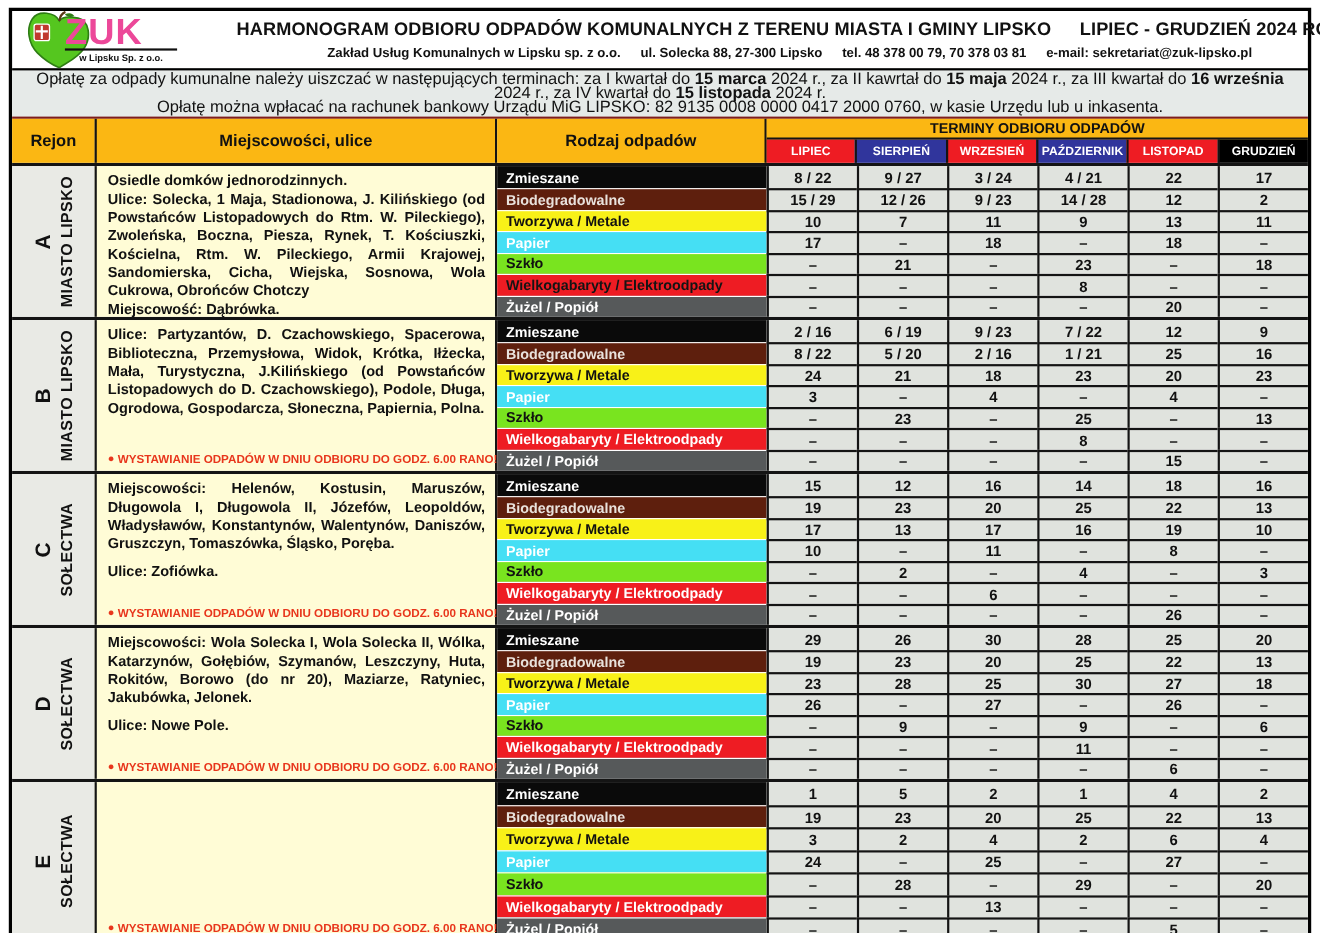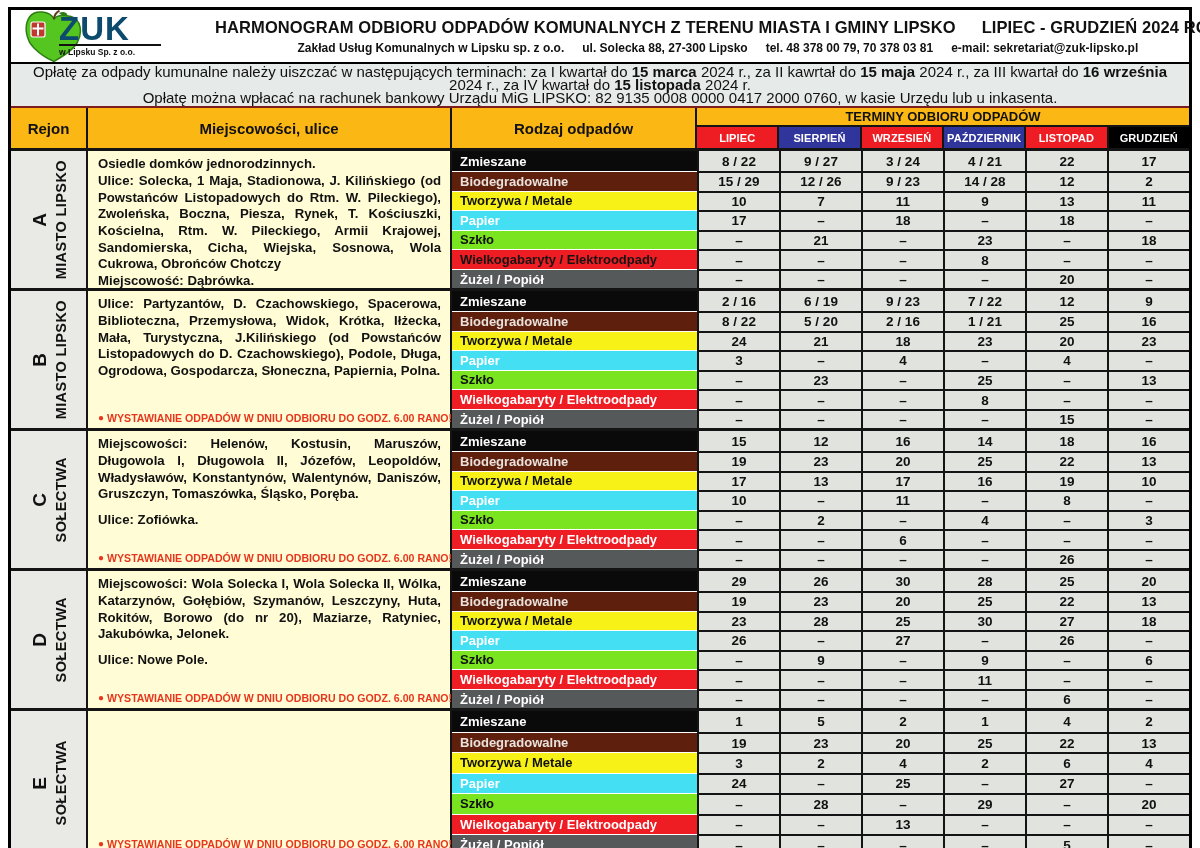--- a/index.html
+++ b/index.html
@@ -4,22 +4,22 @@
 <style>
   * { box-sizing: border-box; margin: 0; padding: 0; }
   body { background: #fff; font-family: "Liberation Sans", sans-serif; color: #111; }
   .sheet { width: 1184px; margin: 7px auto; border: 3px solid #000; border-bottom-width: 5px; background: #fff; }
 
   
   .hdr { display: flex; align-items: center; height: 52px; padding: 2px 10px 2px 14px; }
   .logo { width: 190px; position: relative; height: 48px; flex: 0 0 auto; }
   .logo svg { position: absolute; left: 0; top: -2px; }
   .logo-txt { position: absolute; left: 34px; top: 2px; }
-  .logo-zuk { font-size: 33px; font-weight: 900; letter-spacing: 1px; line-height: 30px; color: #0c4a6e; }
-  .logo-sub { border-top: 2px solid #111; font-size: 8.5px; font-weight: 700; text-align: left; padding-top: 1px; width: 102px; }
+  .logo-zuk { font-size: 33px; font-weight: 900; letter-spacing: 1px; line-height: 30px; color: #ec4899; }
+  .logo-sub { border-top: 2px solid #111; font-size: 8.5px; font-weight: 700; text-align: center; padding-top: 1px; width: 102px; }
   .title-block { flex: 1; text-align: center; }
   .t1 { display: flex; justify-content: center; gap: 26px; font-size: 16.5px; font-weight: 800; letter-spacing: .1px; white-space: nowrap; }
   .t2 { display: flex; justify-content: center; gap: 18px; font-size: 12px; font-weight: 700; margin-top: 4px; white-space: nowrap; }
 
   
   .paybar { background: #E6EAE8; border-top: 2px solid #000; border-bottom: 2px solid #7f1d1d; text-align: center; font-size: 15px; line-height: 12.8px; padding: 2px 6px; }
   .paybar .b { font-weight: 800; }
 
   
   .yhead { display: flex; height: 40px; }

